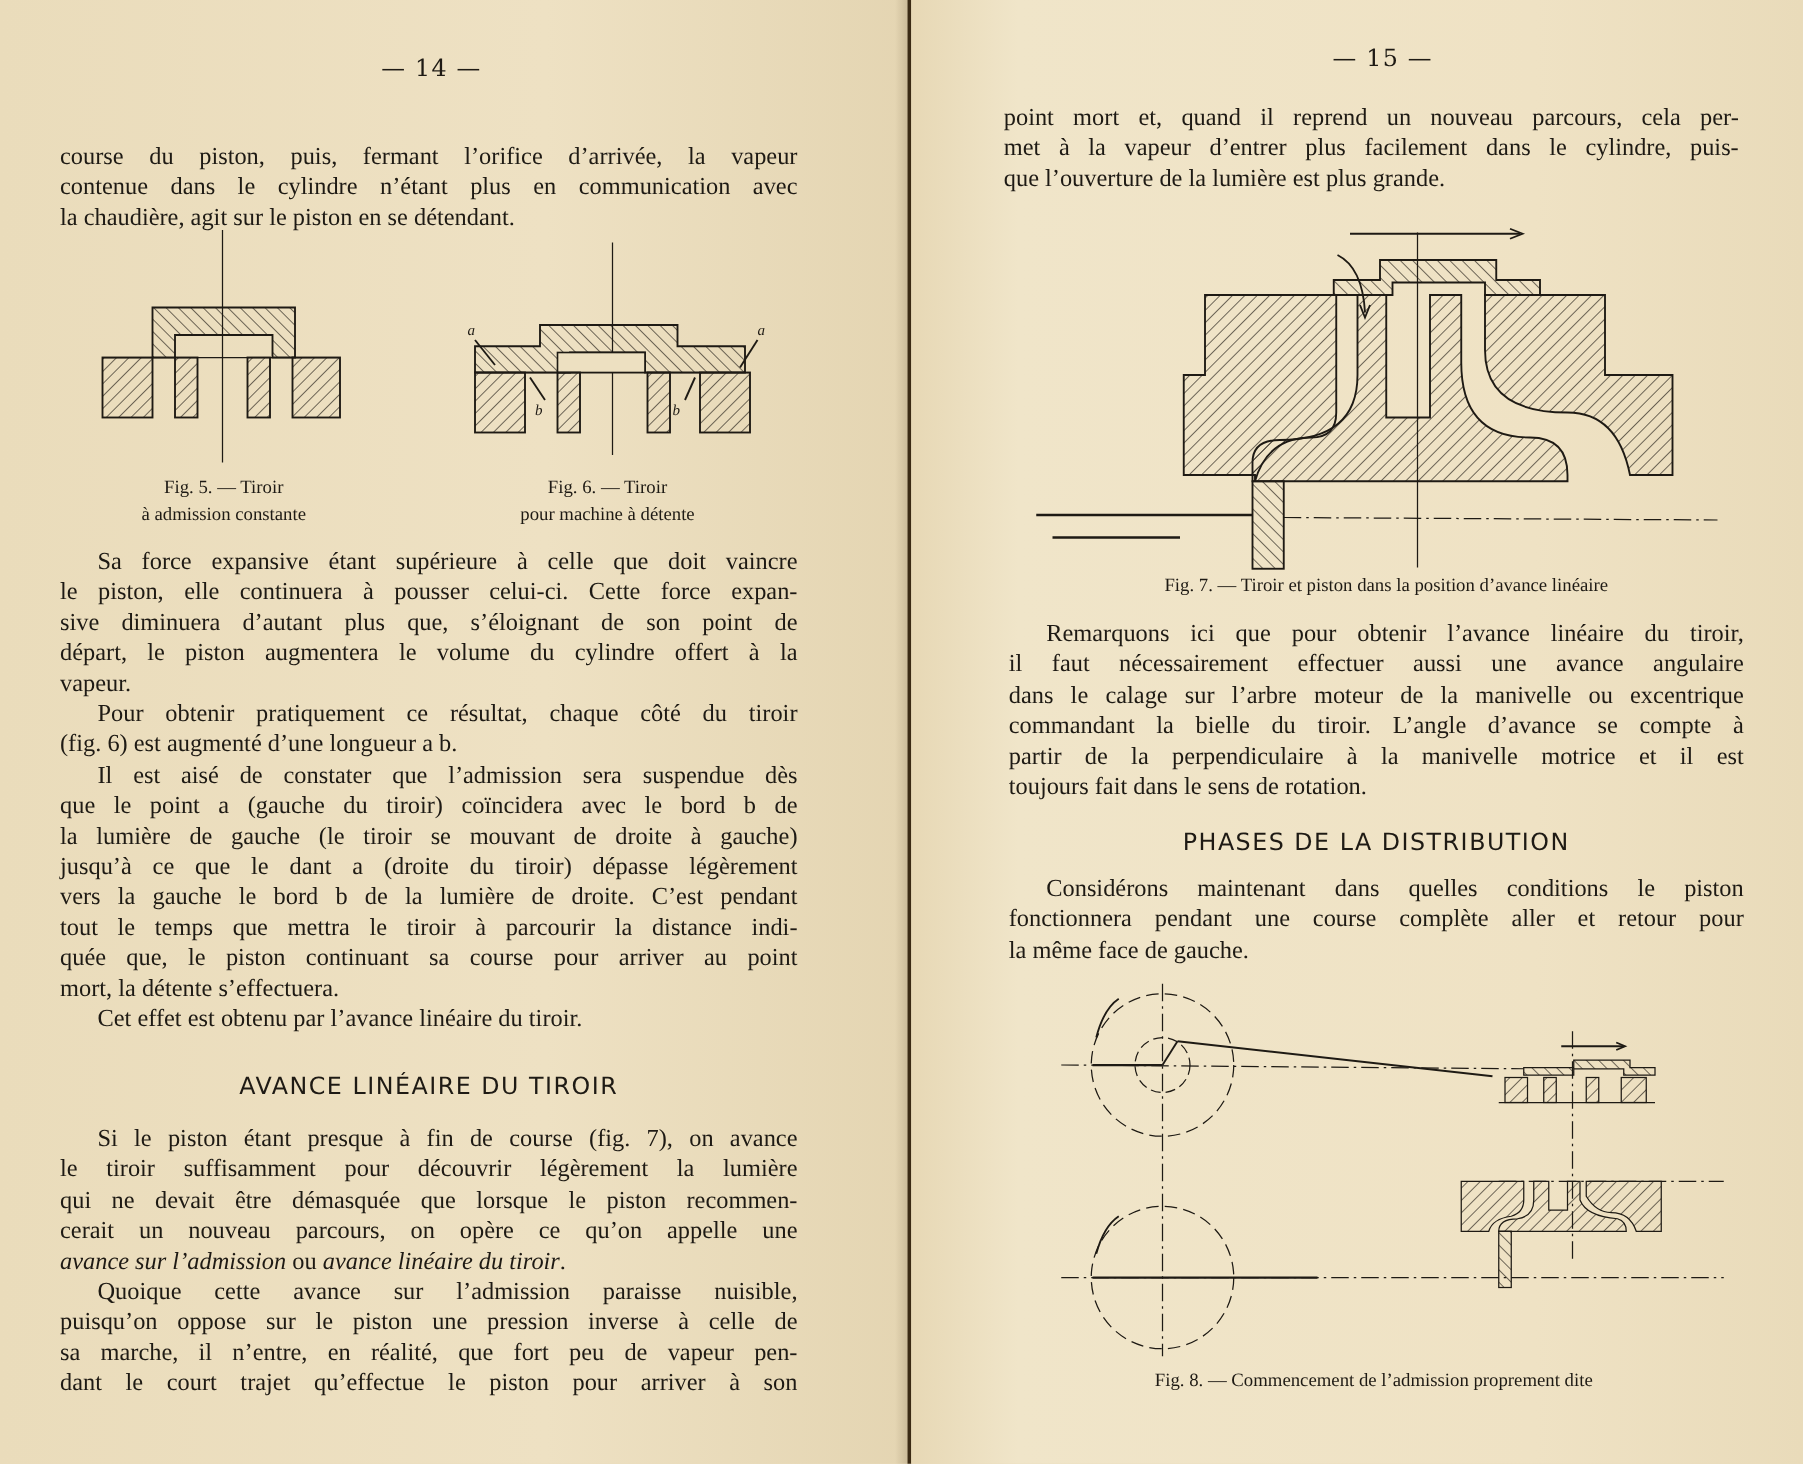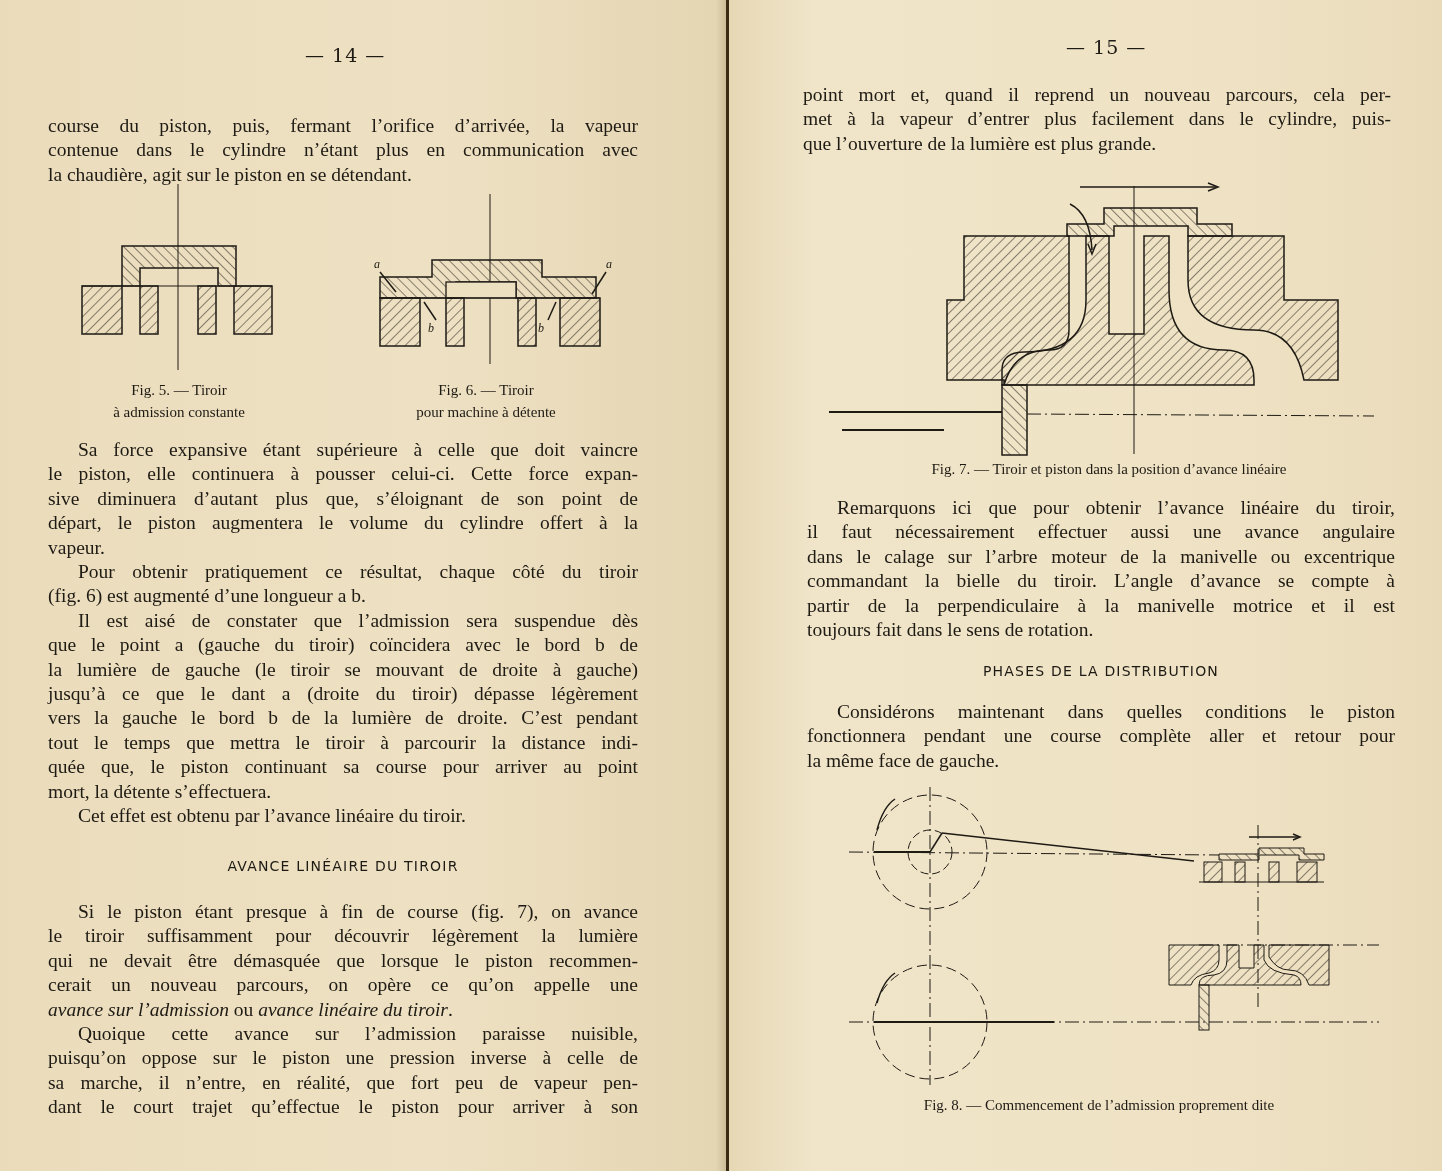--- a/index.html
+++ b/index.html
@@ -29,21 +29,21 @@
 
   .text { position: absolute; font-family: "Liberation Serif", "DejaVu Serif", serif;
     font-size: 19.5px; line-height: 24.4px; text-align: justify; }
   .left .text { left: 48px; width: 590px; }
   .right .text { left: 78px; width: 588px; }
   .text .line { display: block; text-align: justify; text-align-last: justify; white-space: nowrap; }
   .text .line.last { text-align-last: left; }
   em { font-style: italic; }
 
   .heading { position: absolute; font-family: "DejaVu Sans", "Liberation Sans", sans-serif;
-    font-size: 14px; letter-spacing: 1.2px; text-align: center; }
+    font-size: 19px; letter-spacing: 1.2px; text-align: center; }
 
   .caption { position: absolute; font-family: "Liberation Serif", "DejaVu Serif", serif;
     font-size: 15px; text-align: center; line-height: 22px; }
   svg .axis { stroke: #1e1a14; stroke-width: 1; fill: none; }
   svg .dash { stroke: #1e1a14; stroke-width: 1; fill: none; stroke-dasharray: 14 4 2 4; }
   svg .arrow { stroke: #1e1a14; stroke-width: 1.5; fill: none; }
   svg text { font-family: "Liberation Serif", serif; font-style: italic; font-size: 12px; fill: #1e1a14; }
 </style>
 </head>
 <body>

